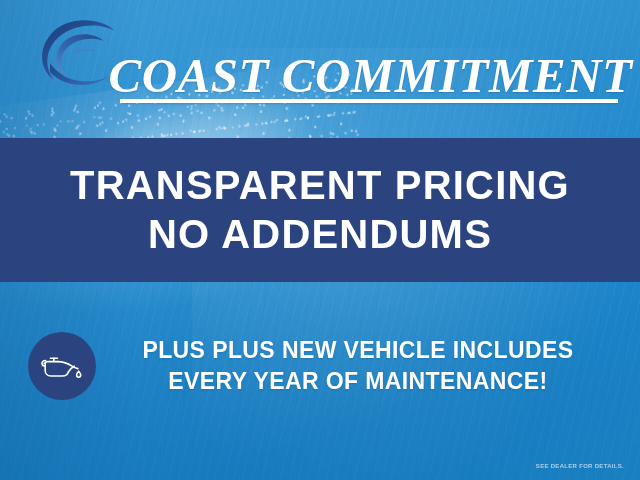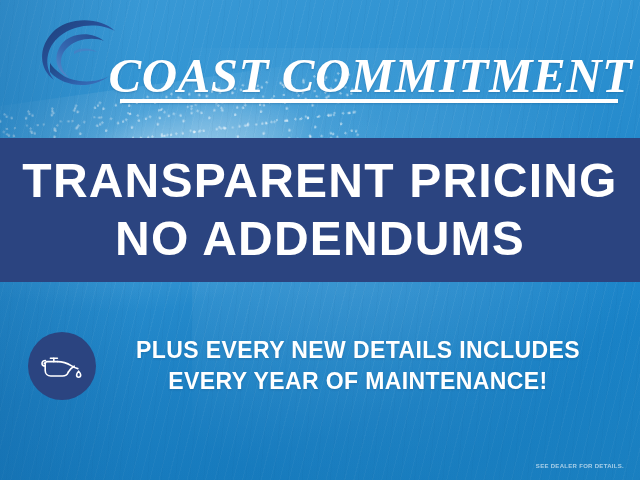--- a/index.html
+++ b/index.html
@@ -162,21 +162,21 @@
     display: flex;
     flex-direction: column;
     align-items: center;
     justify-content: center;
     gap: 4px;
   }
   .band-line {
     color: #ffffff;
     font-family: "Liberation Sans", sans-serif;
     font-weight: bold;
-    font-size: 48px;
+    font-size: 40px;
     line-height: 1.12;
     letter-spacing: 1.2px;
     white-space: nowrap;
     text-align: center;
   }
 
   
   .promo {
     position: absolute;
     left: 0;
@@ -295,20 +295,20 @@
         <path d="M10.4 7.2 L17.4 7.2"></path>
 
         <path d="M17.5 10.6 C22 10.6 27 12 31.2 14.6 C33.6 16.1 35.6 17.3 37.8 17.6"></path>
         <path d="M28.3 21.2 C29.6 18.6 31.6 16.5 34.2 15.2"></path>
 
         <path d="M38.6 20.2 C38.6 20.2 36.6 22.4 36.6 24 C36.6 25.3 37.5 26.2 38.6 26.2 C39.8 26.2 40.7 25.3 40.7 24 C40.7 22.4 38.6 20.2 38.6 20.2 Z"></path>
       </svg>
     </div>
 
     <div class="promo-text">
-      <div class="promo-line">PLUS EVERY NEW DETAILS INCLUDES</div>
+      <div class="promo-line">PLUS PLUS NEW VEHICLE INCLUDES</div>
       <div class="promo-line">EVERY YEAR OF MAINTENANCE!</div>
     </div>
   </div>
 
   <div class="disclaimer">SEE DEALER FOR DETAILS.</div>
 
 </div>
 
 </body></html>

